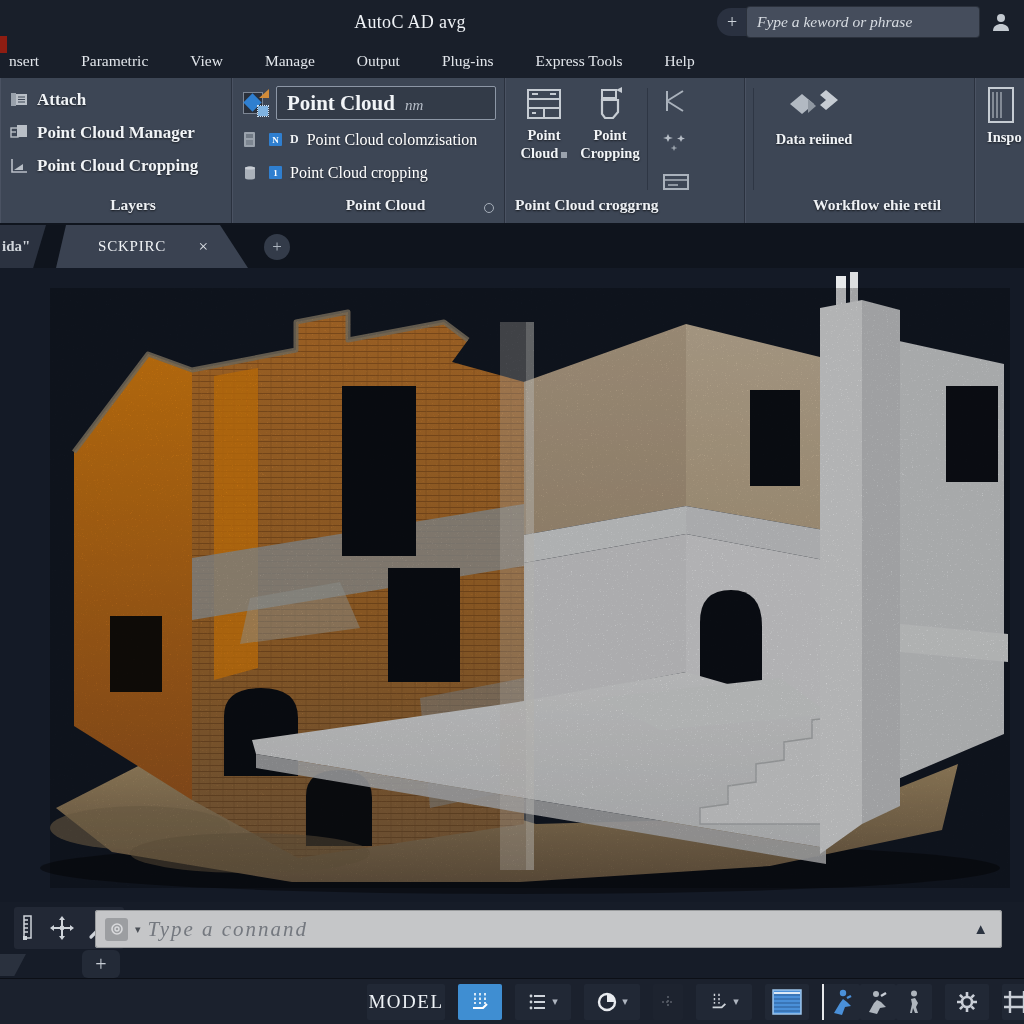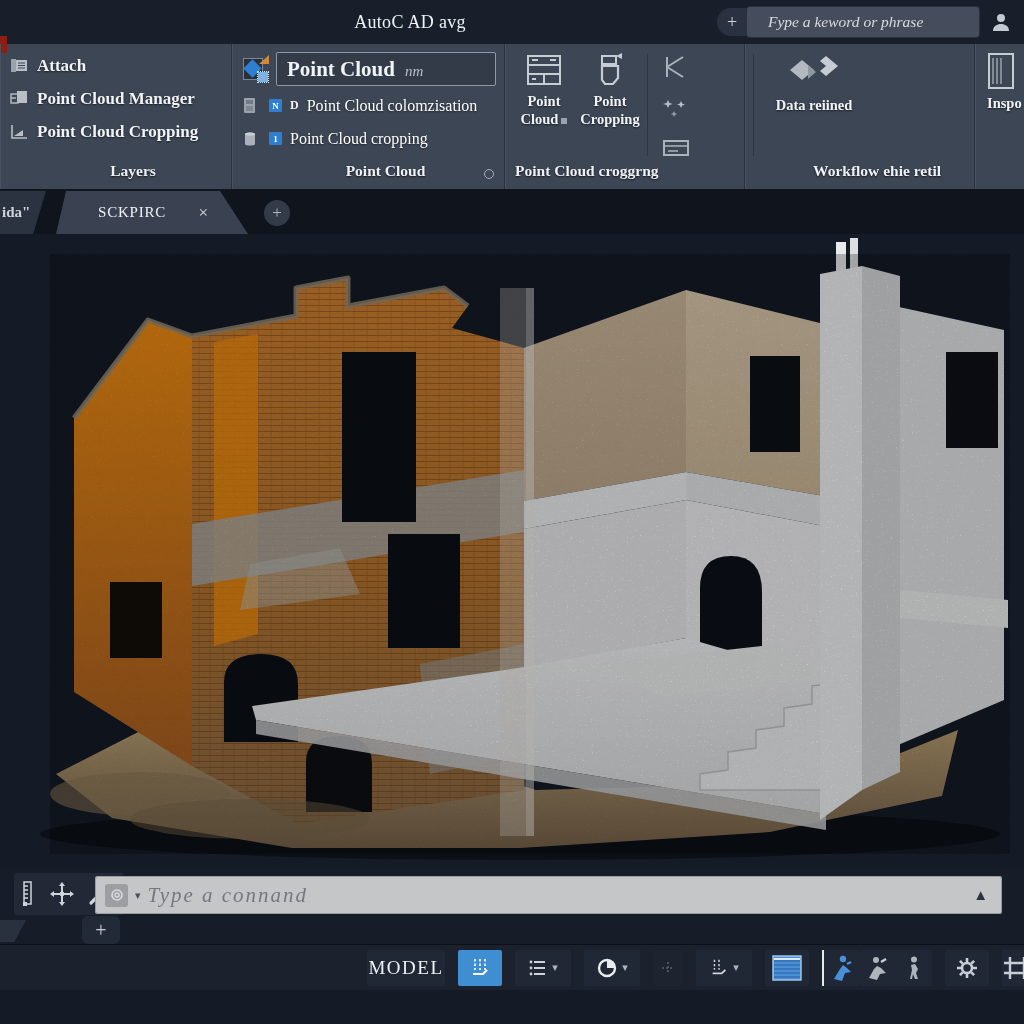--- a/index.html
+++ b/index.html
@@ -9,21 +9,21 @@
 
   
   .title-bar { height:44px; background:var(--topbar-bg,#191f2a); position:relative; flex:none; }
   .red-sliver { position:absolute; left:0; top:36px; width:7px; height:17px; background:#8e1d12; }
   .app-title { position:absolute; left:410px; top:12px; transform:translateX(-50%);
     color:#eef1f5; font-size:18px; letter-spacing:.3px; white-space:nowrap; }
   .tb-right { position:absolute; right:10px; top:7px; display:flex; align-items:center; gap:9px; }
   .help-plus { width:30px; height:28px; background:#2a3140; border-radius:14px 0 0 14px;
     color:#cdd3da; font-size:18px; display:flex; align-items:center; justify-content:center; margin-right:-9px; }
   .search-box { width:232px; height:30px; background:#454d5c; border-radius:3px;
-    display:flex; align-items:center; padding:0 21px; box-shadow:0 0 0 1px #2b313c; }
+    display:flex; align-items:center; padding:0 10px; box-shadow:0 0 0 1px #2b313c; }
   .search-ph { color:#d7dce2; font-style:italic; font-size:15.5px; white-space:nowrap; overflow:hidden; }
   .tb-user { width:26px; height:26px; display:flex; align-items:center; justify-content:center; }
 
   
   .menu-bar { height:34px; background:var(--topbar-bg,#191f2a); display:flex; align-items:center;
     color:#e2e6eb; font-size:15.5px; flex:none; }
   .menu-item { padding:0 21px; white-space:nowrap; }
   .menu-item:first-child { margin-left:-12px; }
 
   
@@ -128,20 +128,30 @@
       </div>
       <div class="tb-user">
         <svg width="22" height="22" viewBox="0 0 22 22">
             <circle cx="11" cy="7" r="4" fill="#c3c9d0"></circle>
             <path d="M3 20c0-5 4-7 8-7s8 2 8 7z" fill="#c3c9d0"></path>
           </svg>
       </div>
     </div>
   </div>
 
+  <div class="menu-bar">
+    <span class="menu-item">nsert</span>
+    <span class="menu-item">Parametric</span>
+    <span class="menu-item">View</span>
+    <span class="menu-item">Manage</span>
+    <span class="menu-item">Output</span>
+    <span class="menu-item">Plug-ins</span>
+    <span class="menu-item">Express Tools</span>
+    <span class="menu-item">Help</span>
+  </div>
 
   <div class="ribbon">
 
     <div class="panel p-layers">
       <div class="panel-body">
         <div class="r-row">
           <svg class="mini-ic" viewBox="0 0 19 19">
               <rect x="1" y="3" width="5" height="13" fill="#99a1ab"></rect>
               <rect x="6" y="4" width="11" height="11" fill="#b9bfc7"></rect>
               <path d="M8 7h7M8 9.5h7M8 12h7" stroke="#3d4655" stroke-width="1.2"></path>

